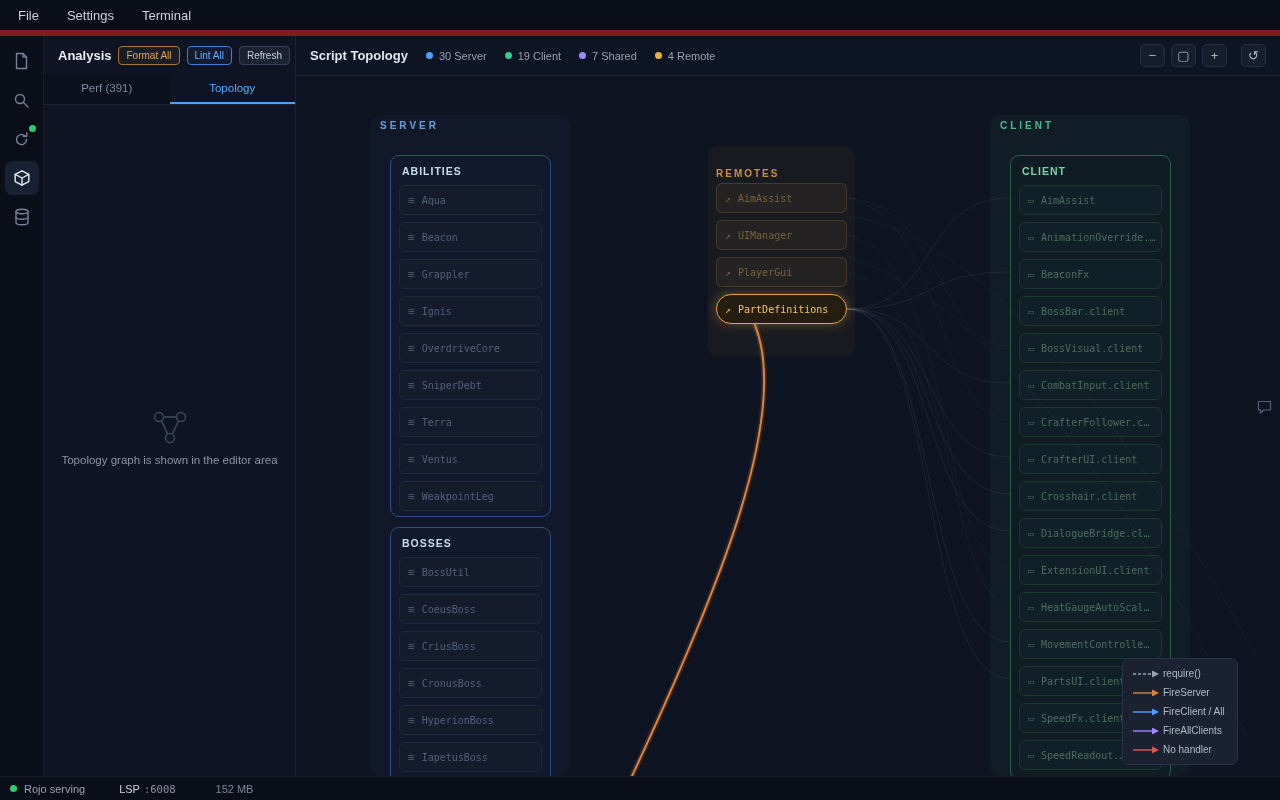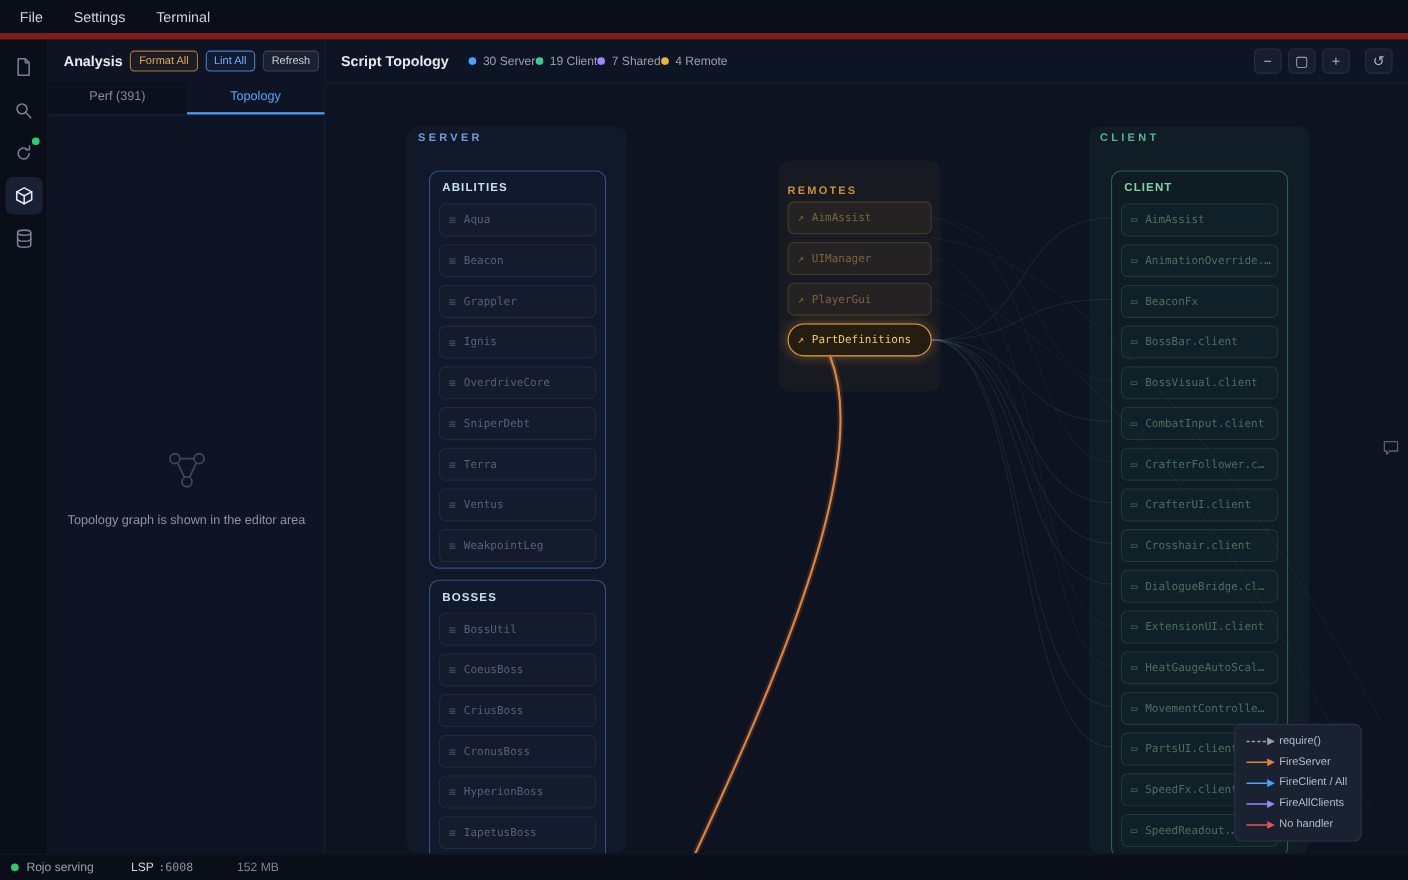--- a/index.html
+++ b/index.html
@@ -18,28 +18,28 @@
   .badge-dot{position:absolute;top:3px;right:3px;width:7px;height:7px;border-radius:50%;background:#2ecc71;}
 
   
   #sidebar{position:absolute;left:44px;top:36px;width:252px;height:740px;background:#0e1424;border-right:1px solid #1b2436;}
   #sidebar-header{height:38px;display:flex;align-items:center;padding:0 10px 0 14px;gap:7px;}
   #sidebar-title{font-size:13px;font-weight:bold;color:#e8ecf4;margin-right:auto;}
   .action-btn{font-family:inherit;font-size:10px;padding:3px 7px;border-radius:4px;border:1px solid;cursor:pointer;white-space:nowrap;}
   #sidebar-tabs{height:31px;display:flex;background:#0b101d;border-bottom:1px solid #1b2436;}
   .tab{flex:1;display:flex;align-items:center;justify-content:center;font-size:11.5px;color:#7f8aa0;border-bottom:2px solid transparent;cursor:pointer;}
   .tab.active{color:#57a6ff;background:#0e1424;border-bottom-color:#4ea1ff;}
-  #empty-state{position:absolute;left:0;right:0;top:372px;display:flex;flex-direction:column;align-items:center;gap:16px;}
+  #empty-state{position:absolute;left:0;right:0;top:372px;display:flex;flex-direction:column;align-items:center;gap:4px;}
   #empty-state svg{stroke:#3c4660;fill:none;stroke-width:1.6;}
   #empty-msg{font-size:11.5px;color:#8b93a7;white-space:nowrap;}
 
   
   #editor-header{position:absolute;left:296px;top:36px;width:984px;height:40px;background:#0d1423;border-bottom:1px solid #1b2436;display:flex;align-items:center;padding:0 14px;}
   #editor-title{font-size:13px;font-weight:bold;color:#e2e7f0;}
-  #stats{display:flex;align-items:center;margin-left:18px;}
+  #stats{display:flex;align-items:center;gap:18px;margin-left:18px;}
   .stat{display:flex;align-items:center;gap:6px;font-size:11px;color:#97a0b2;}
   .dot{width:7px;height:7px;border-radius:50%;}
   #canvas-controls{margin-left:auto;display:flex;gap:6px;}
   .ctrl-btn{width:25px;height:23px;border-radius:5px;background:#161d2d;border:1px solid #262f45;color:#aeb6c6;font-size:13px;line-height:1;display:flex;align-items:center;justify-content:center;cursor:pointer;font-family:inherit;}
   .ctrl-btn:last-child{margin-left:8px;}
 
   
   #canvas{position:absolute;left:296px;top:76px;width:984px;height:700px;background:#0d1321;overflow:hidden;}
   .band{position:absolute;border-radius:10px;}
   #server-band{left:74px;top:39px;width:200px;height:661px;background:rgba(92,134,204,0.055);}

